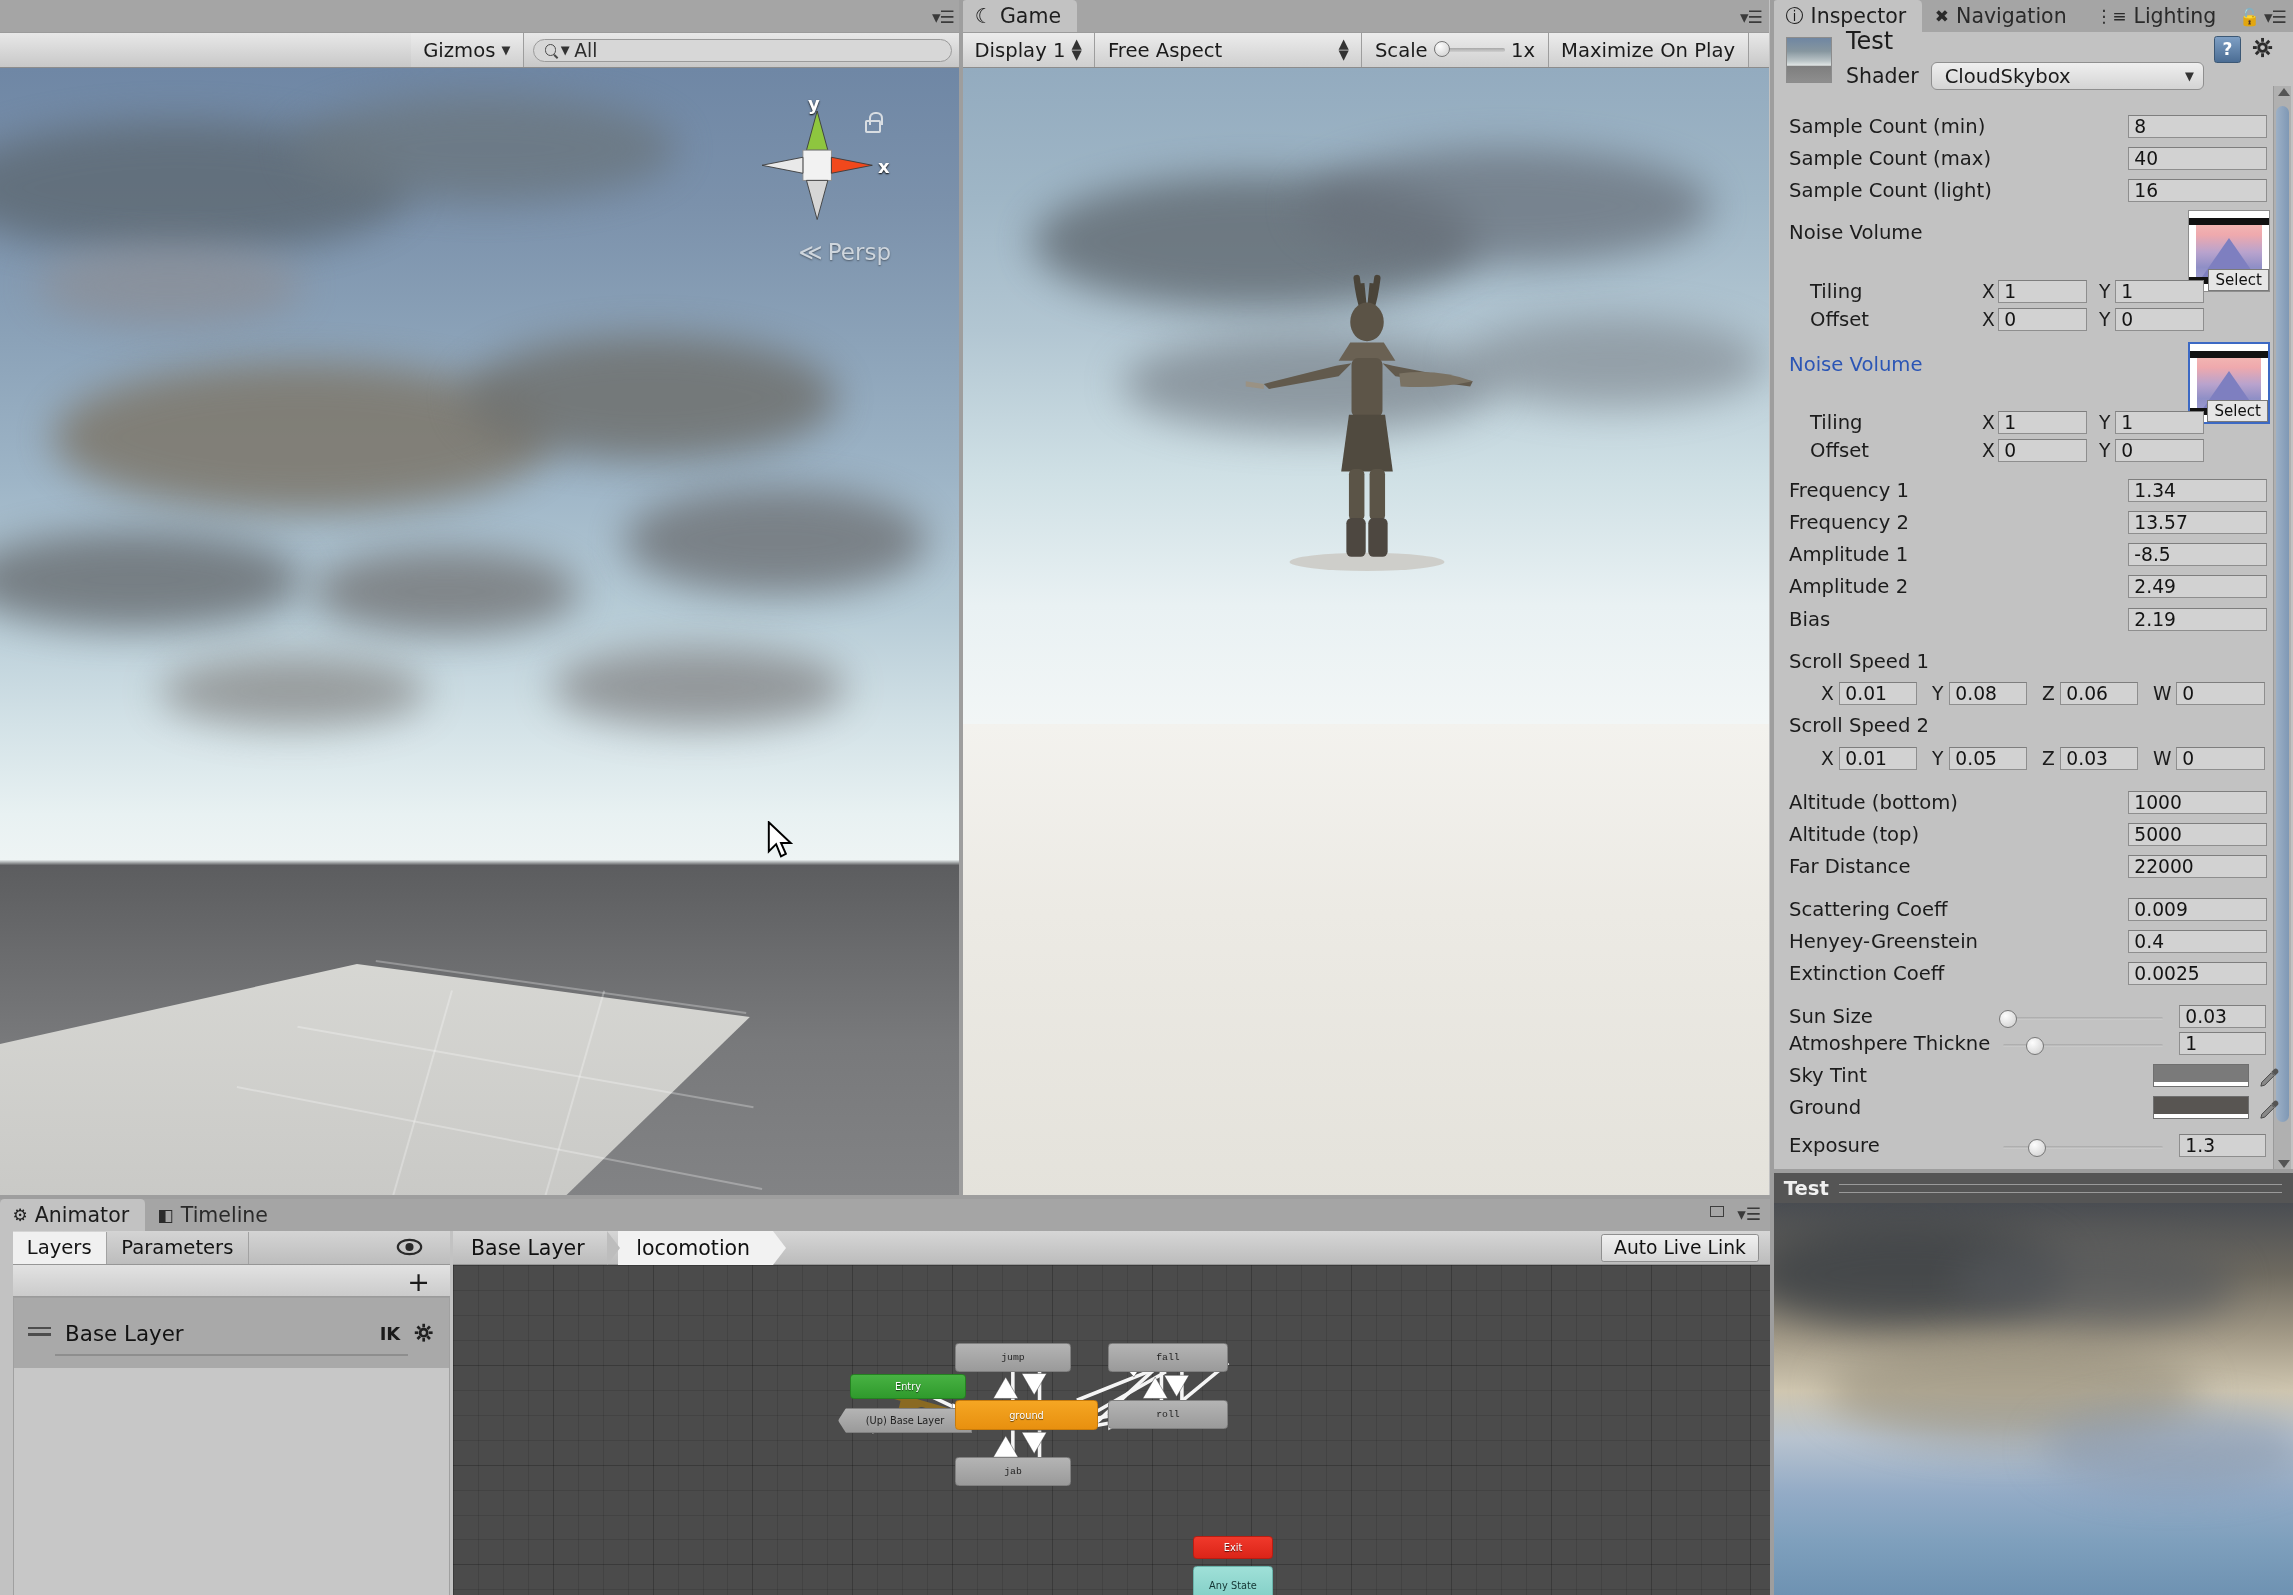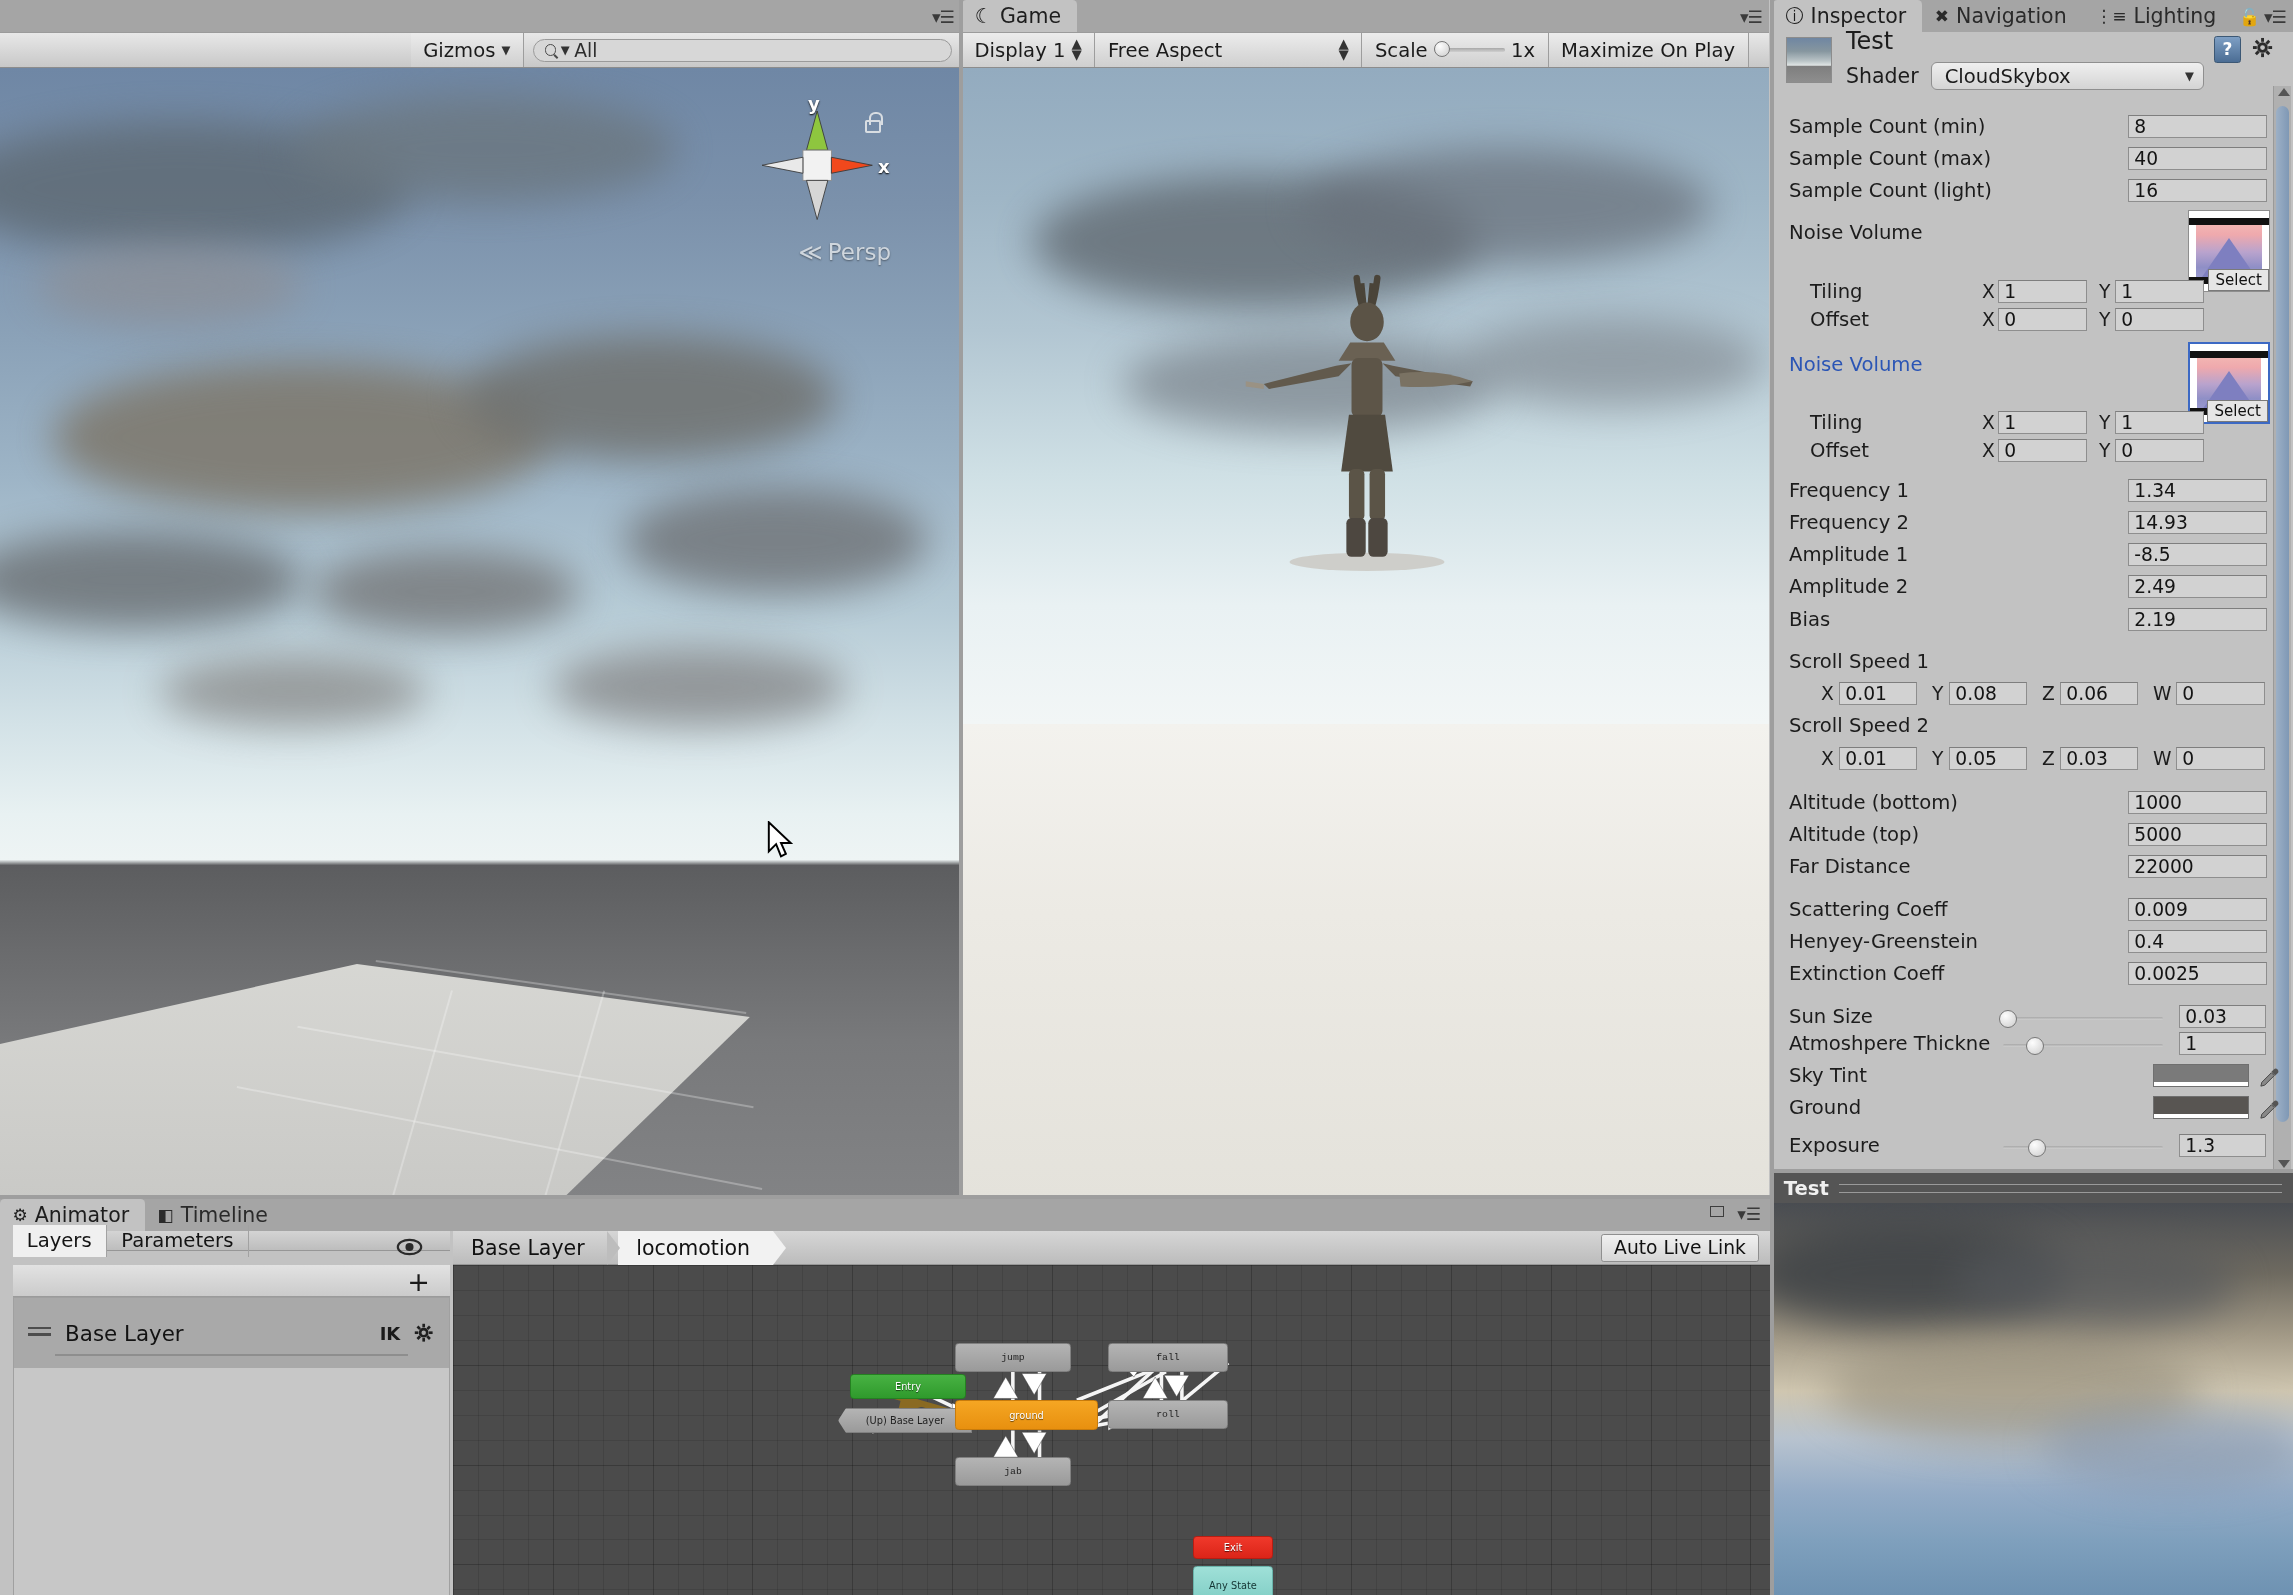--- a/index.html
+++ b/index.html
@@ -214,21 +214,21 @@
     position: absolute; left: 0; top: 30px; right: 0; bottom: 0; overflow: hidden;
     background: linear-gradient(to bottom, #4a4d52 0%, #6e6a60 18%, #a39a87 34%,
       #cfc6b0 48%, #b8c3cf 60%, #93abc6 74%, #7fa0bd 86%, #6e92b2 100%);
   }
 
   
   #animator { position: absolute; left: 0; top: 1199px; width: 1770px; height: 397px; background: #c2c2c2; }
   .an-tabbar { position: absolute; left: 0; top: 0; right: 0; height: 32px; background: #a5a5a5; display: flex; align-items: flex-end; }
   .an-left { position: absolute; left: 12.5px; top: 32px; width: 437px; bottom: 0; }
   .an-subtabs {
-    position: absolute; left: 0; top: 0; right: 0; height: 20px;
+    position: absolute; left: 0; top: 0; right: 0; height: 34px;
     background: linear-gradient(#d4d4d4,#bdbdbd); border-bottom: 0.9px solid #969696;
     display: flex; align-items: center; text-align: right;
   }
   .subtab {
     height: 32px; padding: 0 14.3px; display: flex; align-items: center;
     font-size: 19.6px; color: #141414; border-right: 0.9px solid #a2a2a2;
   }
   .subtab.active { background: #f0f0f0; }
   .eye-icon { position: absolute; right: 27px; top: 7.1px; width: 27px; height: 18px; }
   .addrow {
@@ -544,21 +544,21 @@
       <span class="axis-lab" style="left:326px;">Y</span>
       <span class="pfield" style="left:342px; width:89px;">0</span>
     </div>
 
     <div class="proprow" style="top:481px;">
       <span class="plabel">Frequency 1</span>
       <span class="pfield" style="left:355px; width:139px;">1.34</span>
     </div>
     <div class="proprow" style="top:513px;">
       <span class="plabel">Frequency 2</span>
-      <span class="pfield" style="left:355px; width:139px;">14.93</span>
+      <span class="pfield" style="left:355px; width:139px;">13.57</span>
     </div>
     <div class="proprow" style="top:545px;">
       <span class="plabel">Amplitude 1</span>
       <span class="pfield" style="left:355px; width:139px;">-8.5</span>
     </div>
     <div class="proprow" style="top:577px;">
       <span class="plabel">Amplitude 2</span>
       <span class="pfield" style="left:355px; width:139px;">2.49</span>
     </div>
     <div class="proprow" style="top:610px;">

